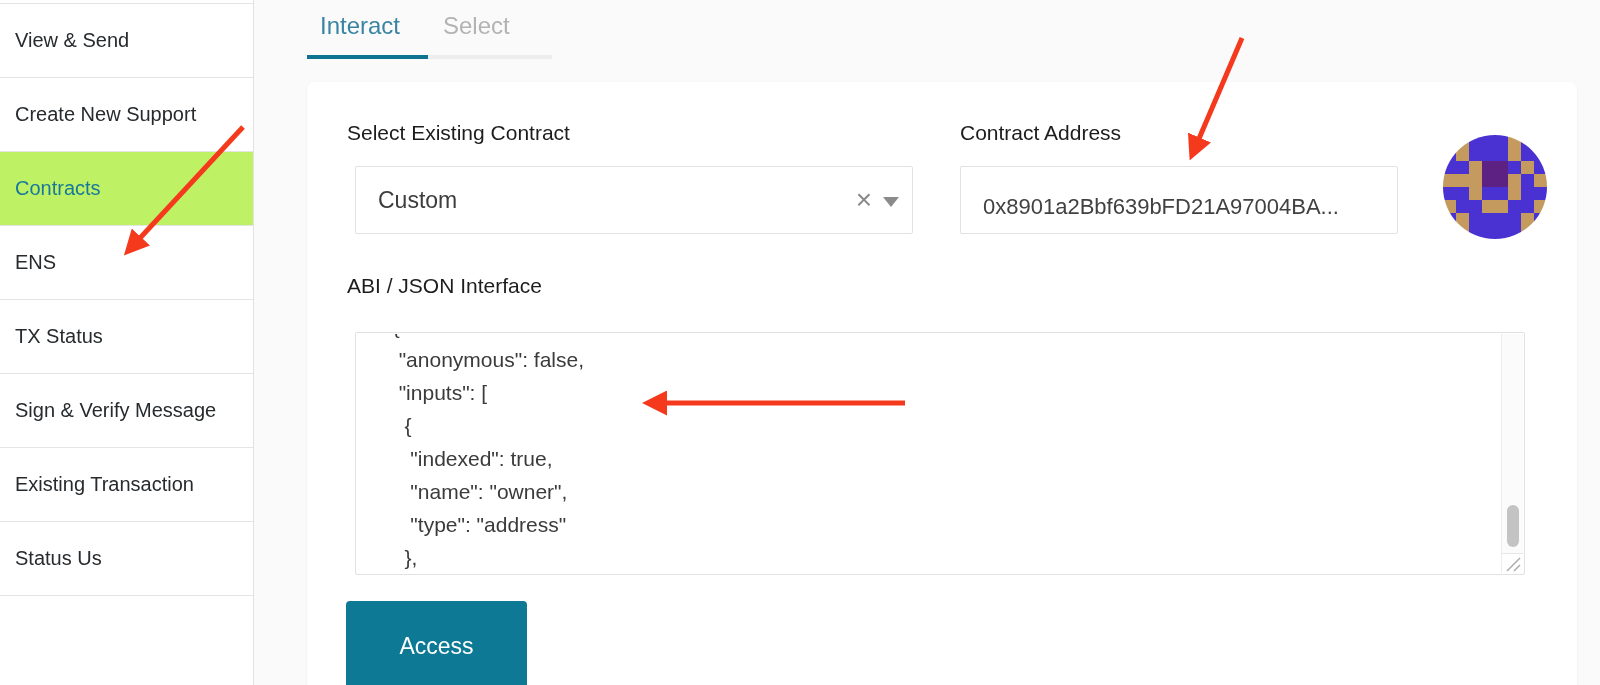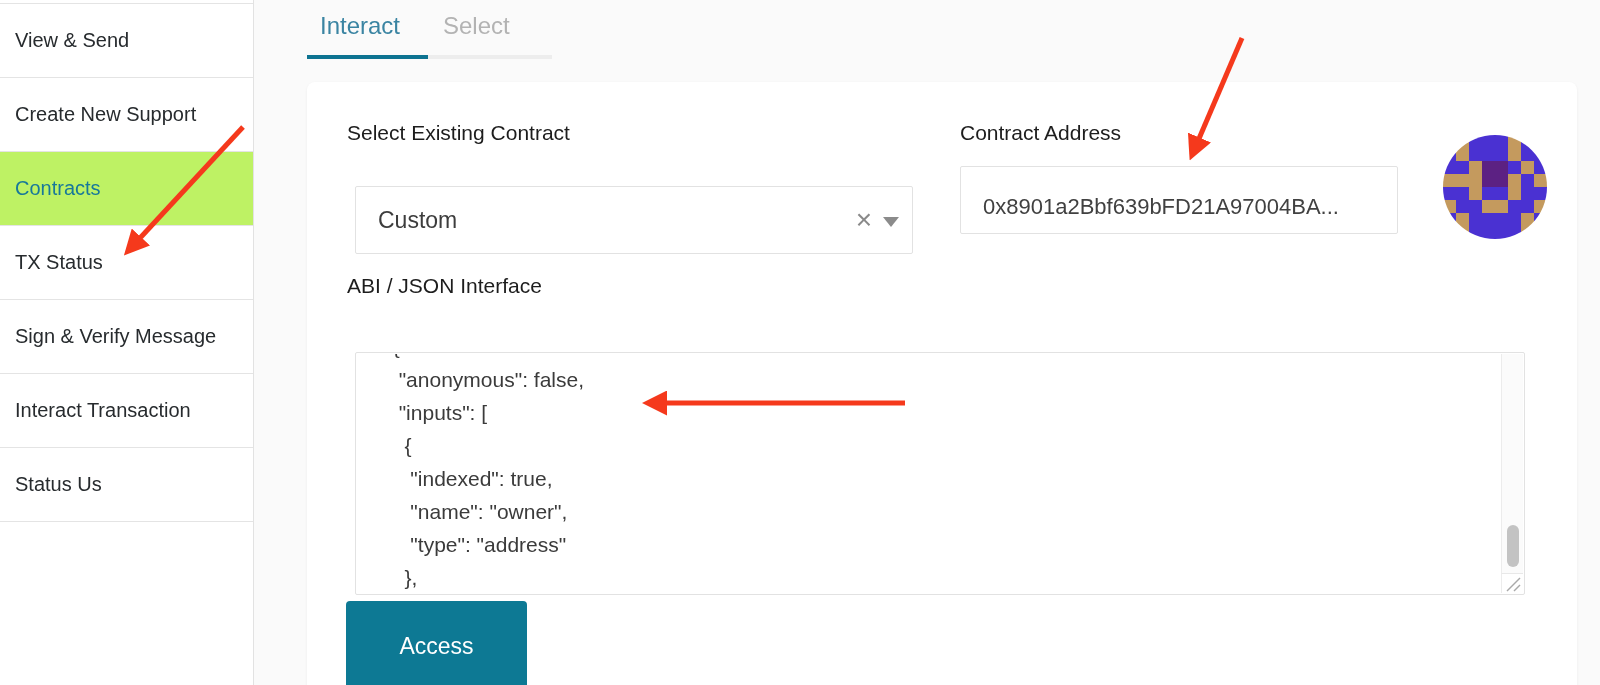--- a/index.html
+++ b/index.html
@@ -27,21 +27,21 @@
 
   
   .card { position:absolute; left:307px; top:82px; width:1270px; height:620px;
           background:#ffffff; border-radius:8px; box-shadow:0 1px 3px rgba(0,0,0,0.06); }
 
   .field-label { position:absolute; font-size:21px; color:#1d1d1d; }
   .lbl-select { left:40px; top:39px; }
   .lbl-address { left:653px; top:39px; }
   .lbl-abi { left:40px; top:192px; }
 
-  .box { position:absolute; background:#fff; border:1px solid #e2e2e2; border-radius:2px;margin-top:20px; }
+  .box { position:absolute; background:#fff; border:1px solid #e2e2e2; border-radius:2px; }
 
   .dropdown { left:48px; top:84px; width:558px; height:68px; cursor:pointer; }
   .dropdown-value { position:absolute; left:22px; top:0; height:66px; display:flex;
                     align-items:center; font-size:23px; color:#3d3d3d; }
   .clear-x { position:absolute; right:40px; top:0; height:66px; display:flex; align-items:center;
              font-size:28px; font-weight:300; color:#8a8a8a; cursor:pointer; }
   .caret { position:absolute; right:13px; top:30px; width:0; height:0; cursor:pointer;
            border-left:8px solid transparent; border-right:8px solid transparent;
            border-top:10px solid #8b8b8b; }
 
@@ -91,27 +91,30 @@
       <div class="side-item">
           <span>View &amp; Send</span>
         </div>
       <div class="side-item">
           <span>Create New Support</span>
         </div>
       <div class="side-item active">
           <span>Contracts</span>
         </div>
       <div class="side-item">
+          <span>ENS</span>
+        </div>
+      <div class="side-item">
           <span>TX Status</span>
         </div>
       <div class="side-item">
           <span>Sign &amp; Verify Message</span>
         </div>
       <div class="side-item">
-          <span>Interact Transaction</span>
+          <span>Existing Transaction</span>
         </div>
       <div class="side-item">
           <span>Status Us</span>
         </div>
     </div>
   </nav>
 
   <div class="tab-label tab-interact">Interact</div>
   <div class="tab-label tab-deploy">Select</div>
   <div class="tab-underline-active"></div>

